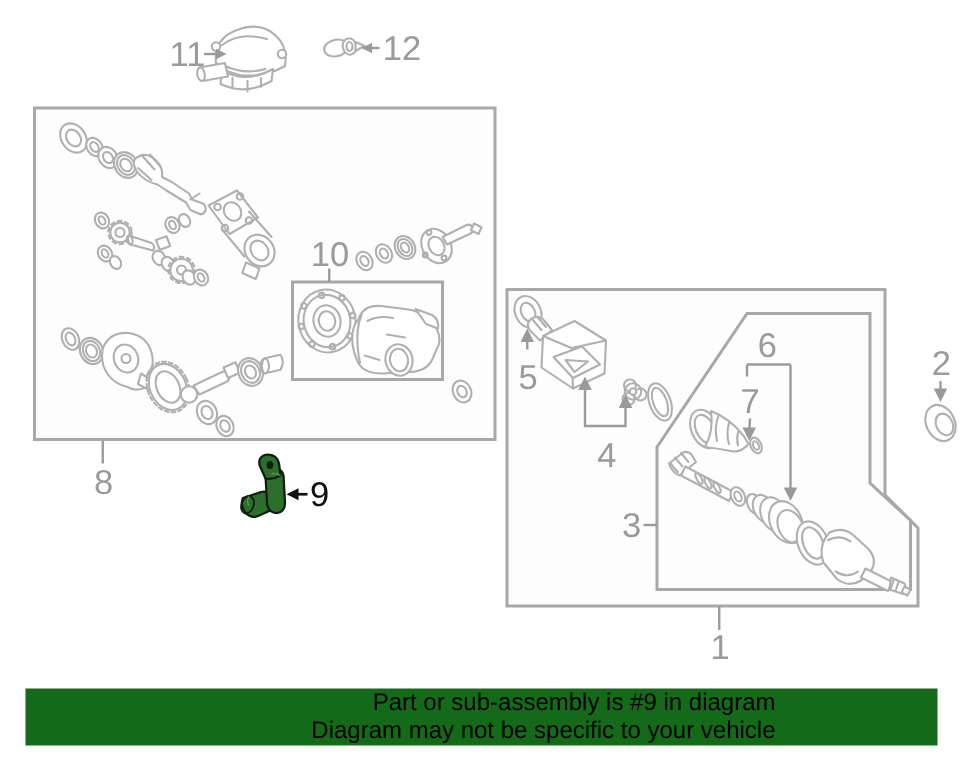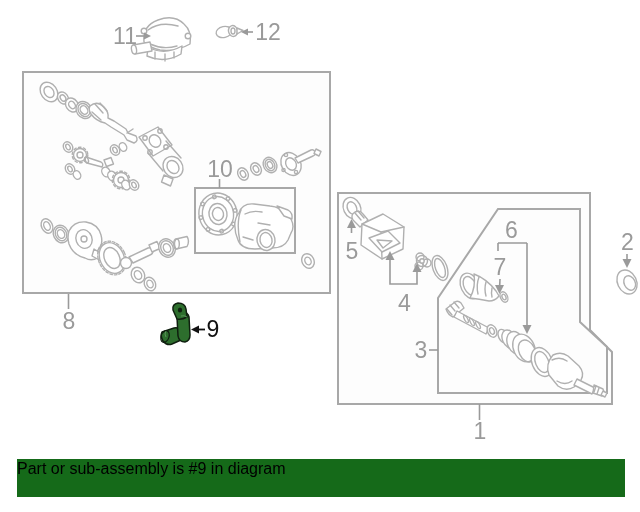--- a/index.html
+++ b/index.html
@@ -10,21 +10,21 @@
   .box{stroke:#a8a8a8;fill:#fdfdfd;stroke-width:2;}
   .num{fill:#9a9a9a;font-family:"Liberation Sans",sans-serif;font-size:23px;}
   .numk{fill:#111111;font-family:"Liberation Sans",sans-serif;font-size:23px;}
   .arr{stroke:#9a9a9a;stroke-width:1.6;fill:none;}
   .arrh{fill:#9a9a9a;stroke:none;}
   .karr{stroke:#111111;stroke-width:1.8;fill:none;}
   .karrh{fill:#111111;stroke:none;}
   .grn{fill:#2d6e2d;stroke:#0f1f0f;stroke-width:1.5;stroke-linejoin:round;}
   .grnl{stroke:#5a935a;fill:none;stroke-width:1;}
   .banner{position:absolute;left:17px;top:459px;width:608px;height:38px;background:#156a19;}
-  .banner-text{width:488px;text-align:left;color:#000;font-size:16px;line-height:19px;padding-top:0px;}
+  .banner-text{width:488px;text-align:right;color:#000;font-size:16px;line-height:19px;padding-top:0px;padding-left:12px;}
 </style>
 </head>
 <body>
 
 <div id="stage">
 <svg width="640" height="512" viewBox="0 0 640 512">
 
   <rect x="23" y="72" width="307" height="221" class="box"></rect>
   <line x1="68.5" y1="294" x2="68.5" y2="309" class="arr"></line>
   <text x="69" y="329" text-anchor="middle" class="num">8</text>
@@ -337,15 +337,16 @@
   </g>
   <line x1="205" y1="329.5" x2="198" y2="329.5" class="karr"></line>
   <path d="M191,329.5 l8,-4 v8 Z" class="karrh"></path>
   <text x="213" y="337" text-anchor="middle" class="numk">9</text>
 
 </svg>
 
 <div class="banner">
   <div class="banner-text">
     <div>Part or sub-assembly is #9 in diagram</div>
+    <div>Diagram may not be specific to your vehicle</div>
   </div>
 </div>
 </div>
 
 </body></html>

